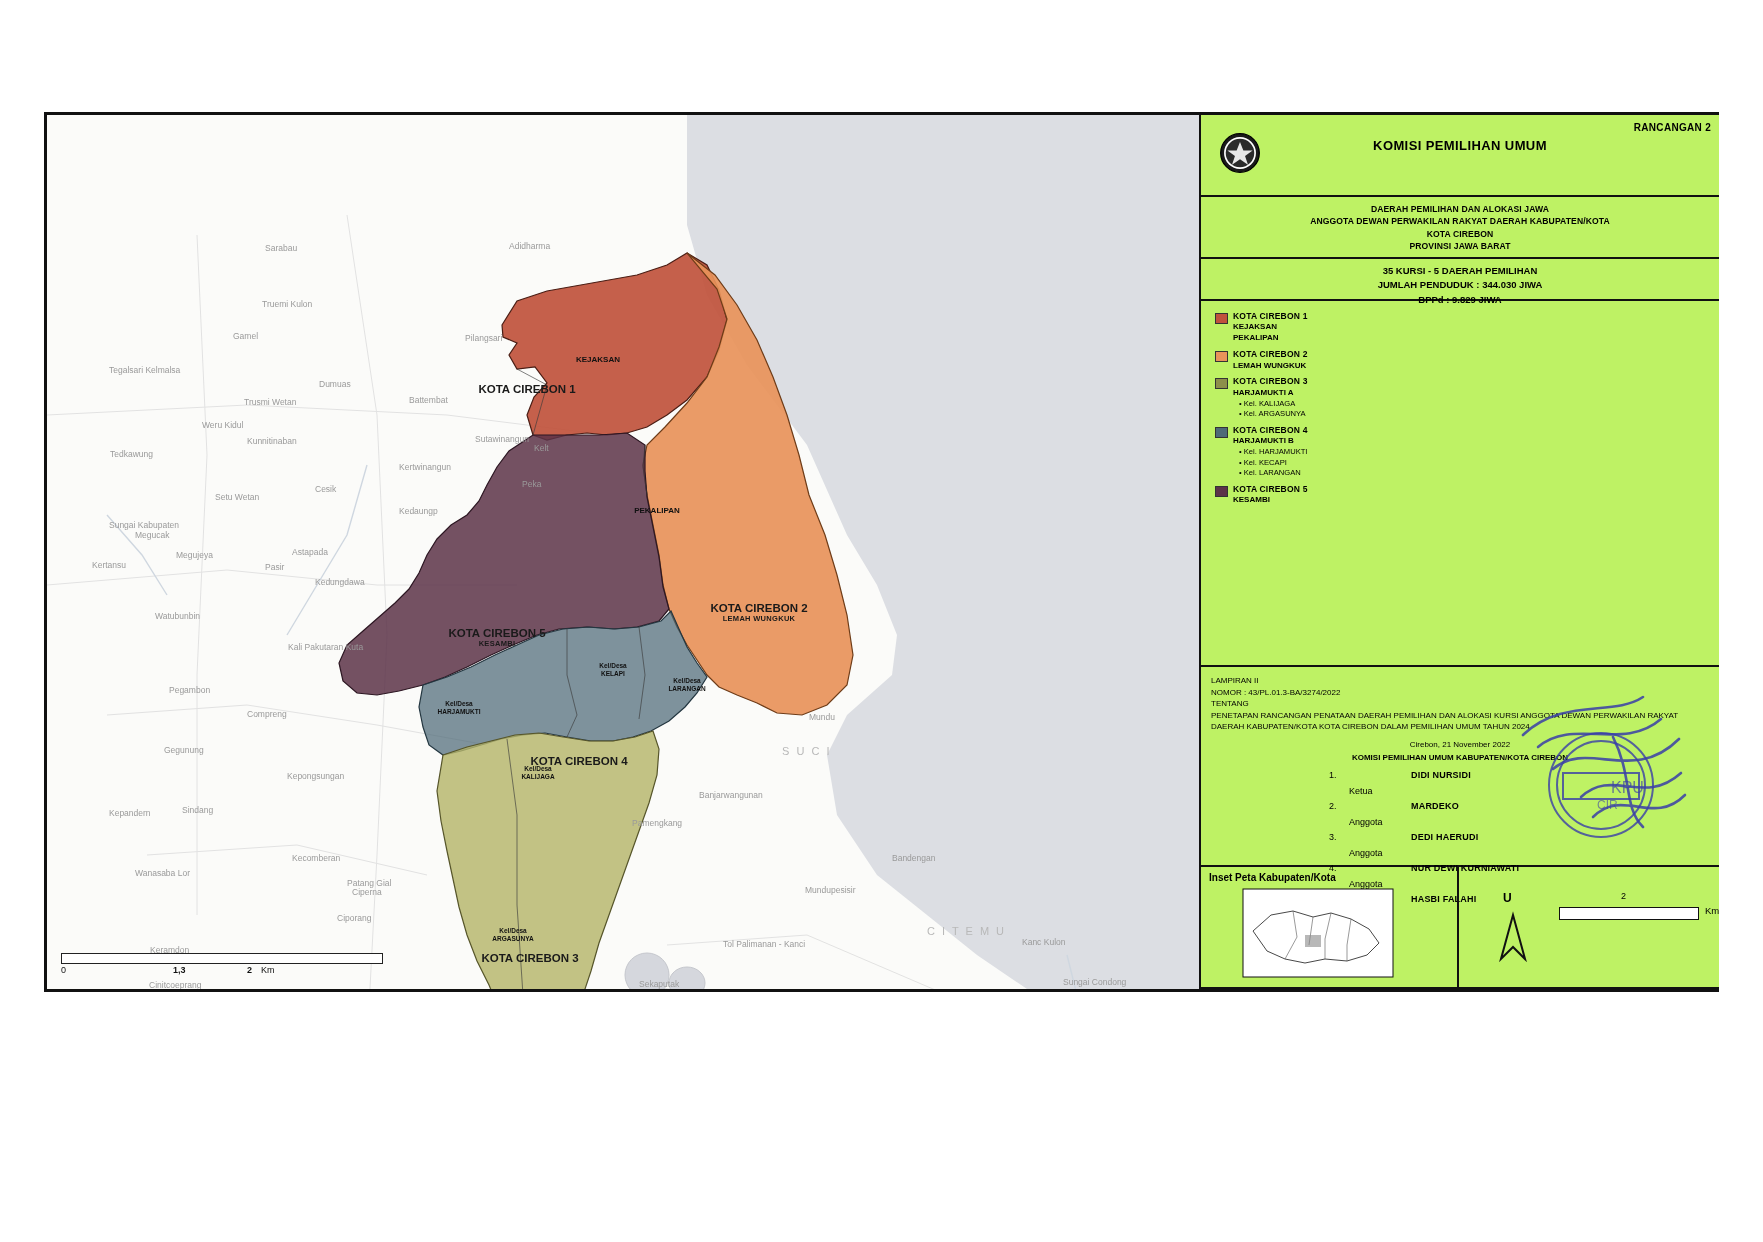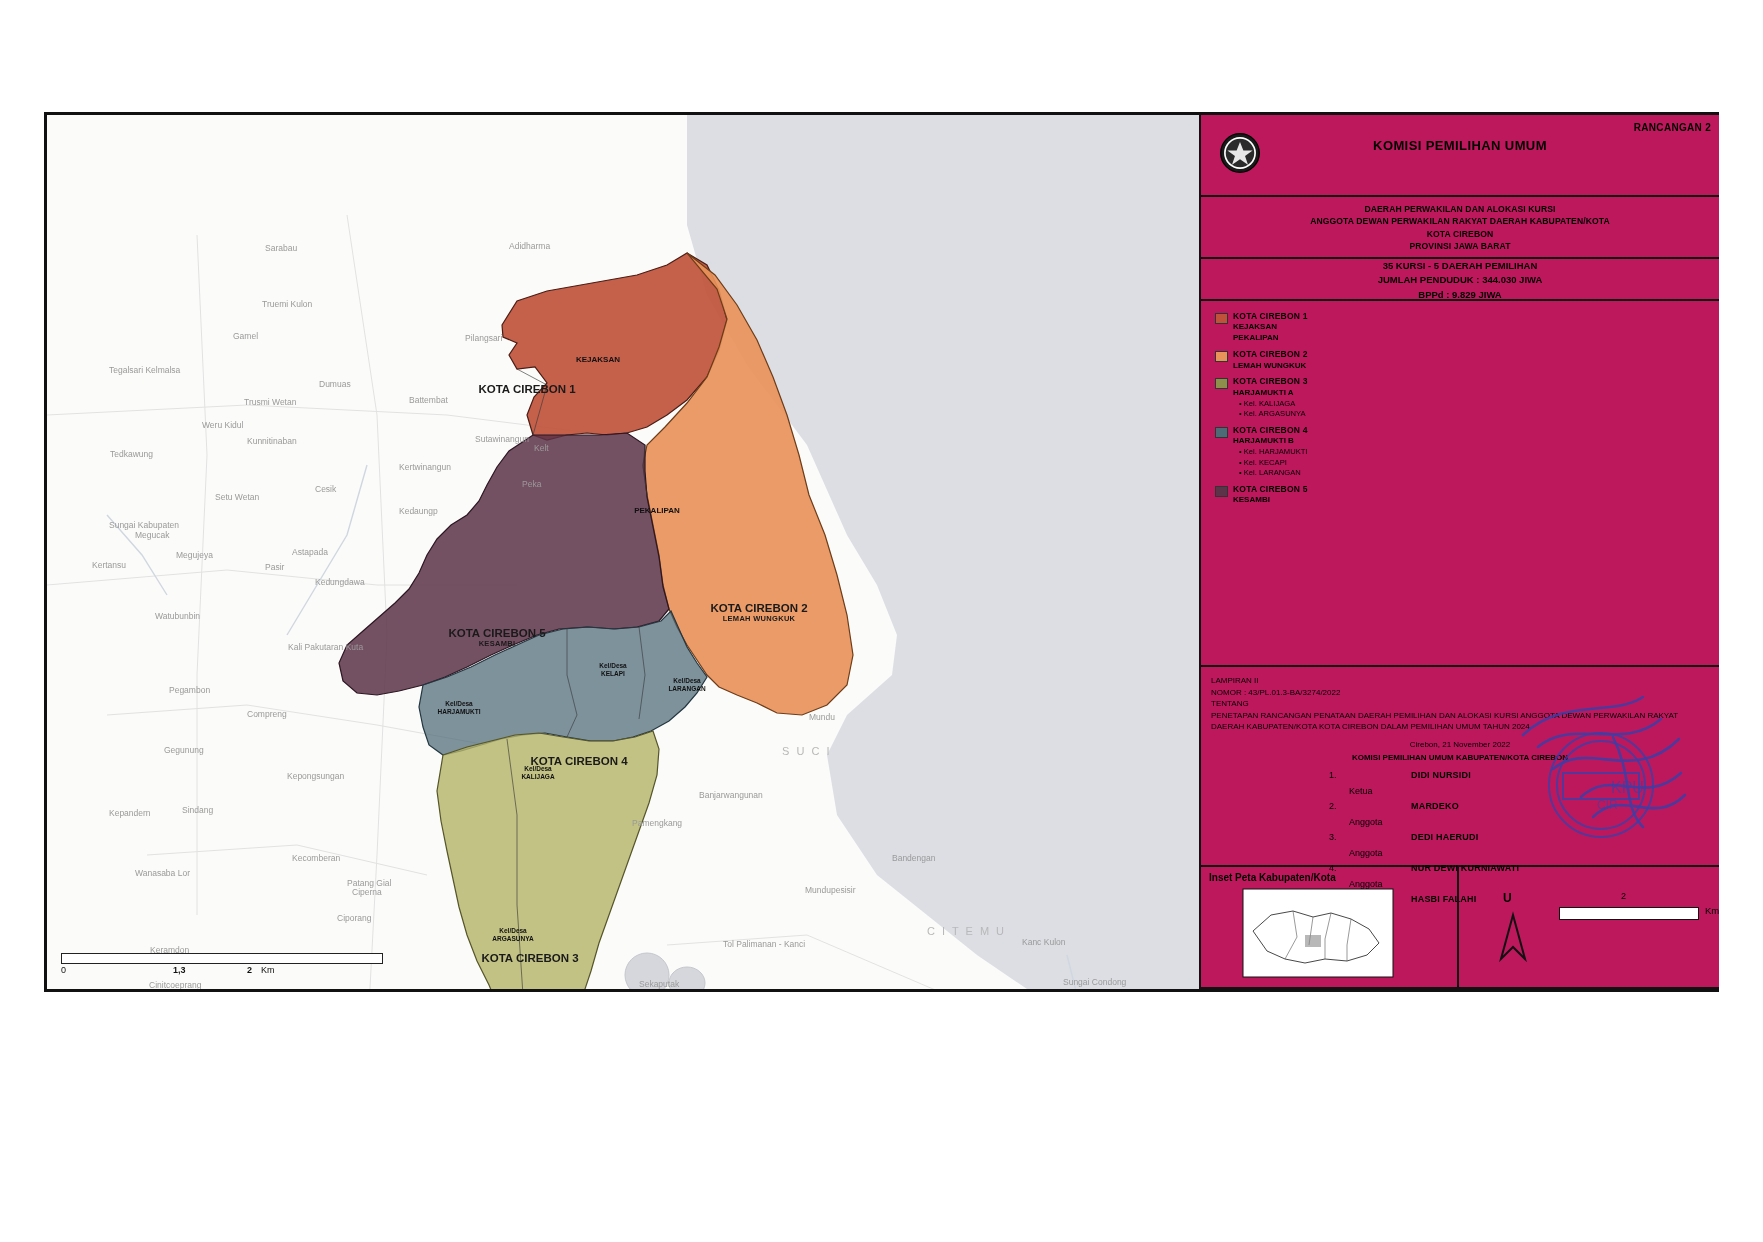--- a/index.html
+++ b/index.html
@@ -10,28 +10,28 @@
   .sea{position:absolute;right:0;top:0;width:520px;height:874px;background:#dcdee3;}
   .sea2{position:absolute;left:640px;top:0;width:520px;height:560px;background:#dcdee3;}
   .land-bg{position:absolute;left:0;top:0;width:1152px;height:874px;background:#fbfbf9;}
   svg.mapsvg{position:absolute;left:0;top:0;}
   .basemap-label{position:absolute;font-size:8.5px;color:#9a9a9a;white-space:nowrap;}
   .basemap-label.big{font-size:11px;letter-spacing:2px;color:#b8b8b8;}
   .dp-label{position:absolute;font-size:11.5px;font-weight:bold;color:#1a1a1a;white-space:nowrap;text-align:center;line-height:1.15;}
   .dp-label .sub{font-size:7.5px;font-weight:bold;letter-spacing:.3px;}
   .kel-label{position:absolute;font-size:6.5px;font-weight:bold;color:#111;white-space:nowrap;text-align:center;line-height:1.2;}
   
-  .panel{position:absolute;left:1152px;top:0;width:520px;height:874px;border-left:2px solid #111;box-sizing:border-box;background:#be185d;}
+  .panel{position:absolute;left:1152px;top:0;width:520px;height:874px;border-left:2px solid #111;box-sizing:border-box;background:#bef264;}
   .pbox{border-bottom:2px solid #111;box-sizing:border-box;position:relative;}
   .p-head{height:82px;}
   .rancangan{position:absolute;right:8px;top:7px;font-size:10px;font-weight:bold;letter-spacing:.3px;}
   .logo{position:absolute;left:18px;top:16px;width:42px;height:44px;}
   .kpu-title{position:absolute;left:0;top:22px;width:100%;text-align:center;font-size:13px;font-weight:bold;letter-spacing:.4px;line-height:1.45;}
   .p-sub{height:62px;padding-top:6px;text-align:center;font-size:8.6px;font-weight:bold;line-height:1.45;letter-spacing:.1px;}
-  .p-seats{height:42px;text-align:center;font-size:9.5px;font-weight:bold;line-height:1.5;}
+  .p-seats{height:42px;padding-top:5px;text-align:center;font-size:9.5px;font-weight:bold;line-height:1.5;}
   .p-legend{height:366px;}
   .legend-title{text-align:center;font-size:9.5px;font-weight:bold;padding-top:7px;letter-spacing:.3px;}
   .legend-list{padding:10px 0 0 14px;}
   .lg-item{position:relative;margin-bottom:5px;}
   .lg-swatch{position:absolute;left:0;top:2px;width:11px;height:9px;border:1px solid #333;}
   .lg-name{margin-left:18px;font-size:8.5px;font-weight:bold;letter-spacing:.2px;line-height:1.35;}
   .lg-area{margin-left:18px;font-size:8px;font-weight:bold;line-height:1.35;}
   .lg-kel{margin-left:24px;font-size:7.6px;line-height:1.4;}
   .p-legal{height:200px;padding:8px 10px 0 10px;position:relative;}
   .legal-line{font-size:8px;line-height:1.45;}
@@ -226,21 +226,21 @@
           <circle cx="50" cy="50" r="34" fill="#2b2b2b"></circle>
           <path d="M50 24 L58 44 L80 44 L62 57 L69 78 L50 65 L31 78 L38 57 L20 44 L42 44 Z" fill="#e8e8e8"></path>
           <circle cx="50" cy="50" r="46" fill="none" stroke="#000" stroke-width="3"></circle>
         </svg>
         <div class="kpu-title">
           <div>KOMISI PEMILIHAN UMUM</div>
         </div>
       </div>
 
       <div class="pbox p-sub">
-        <div>DAERAH PERWAKILAN DAN ALOKASI KURSI</div>
+        <div>DAERAH PEMILIHAN DAN ALOKASI JAWA</div>
         <div>ANGGOTA DEWAN PERWAKILAN RAKYAT DAERAH KABUPATEN/KOTA</div>
         <div>KOTA CIREBON</div>
         <div>PROVINSI JAWA BARAT</div>
       </div>
 
       <div class="pbox p-seats">
         <div>35 KURSI - 5 DAERAH PEMILIHAN</div>
         <div>JUMLAH PENDUDUK : 344.030 JIWA</div>
         <div>BPPd : 9.829 JIWA</div>
       </div>

